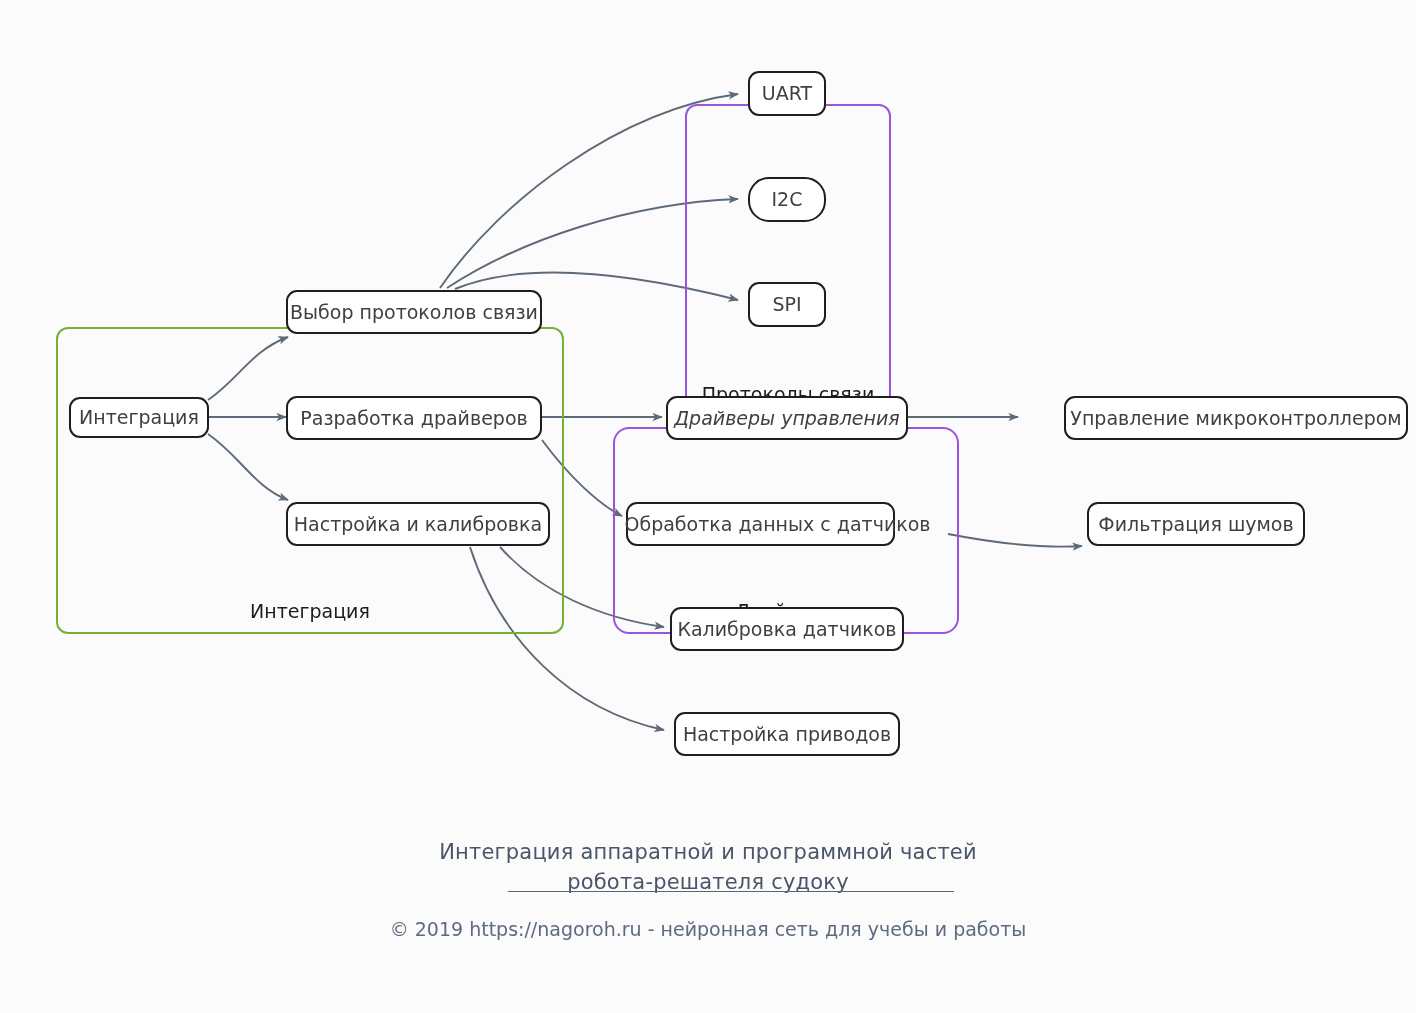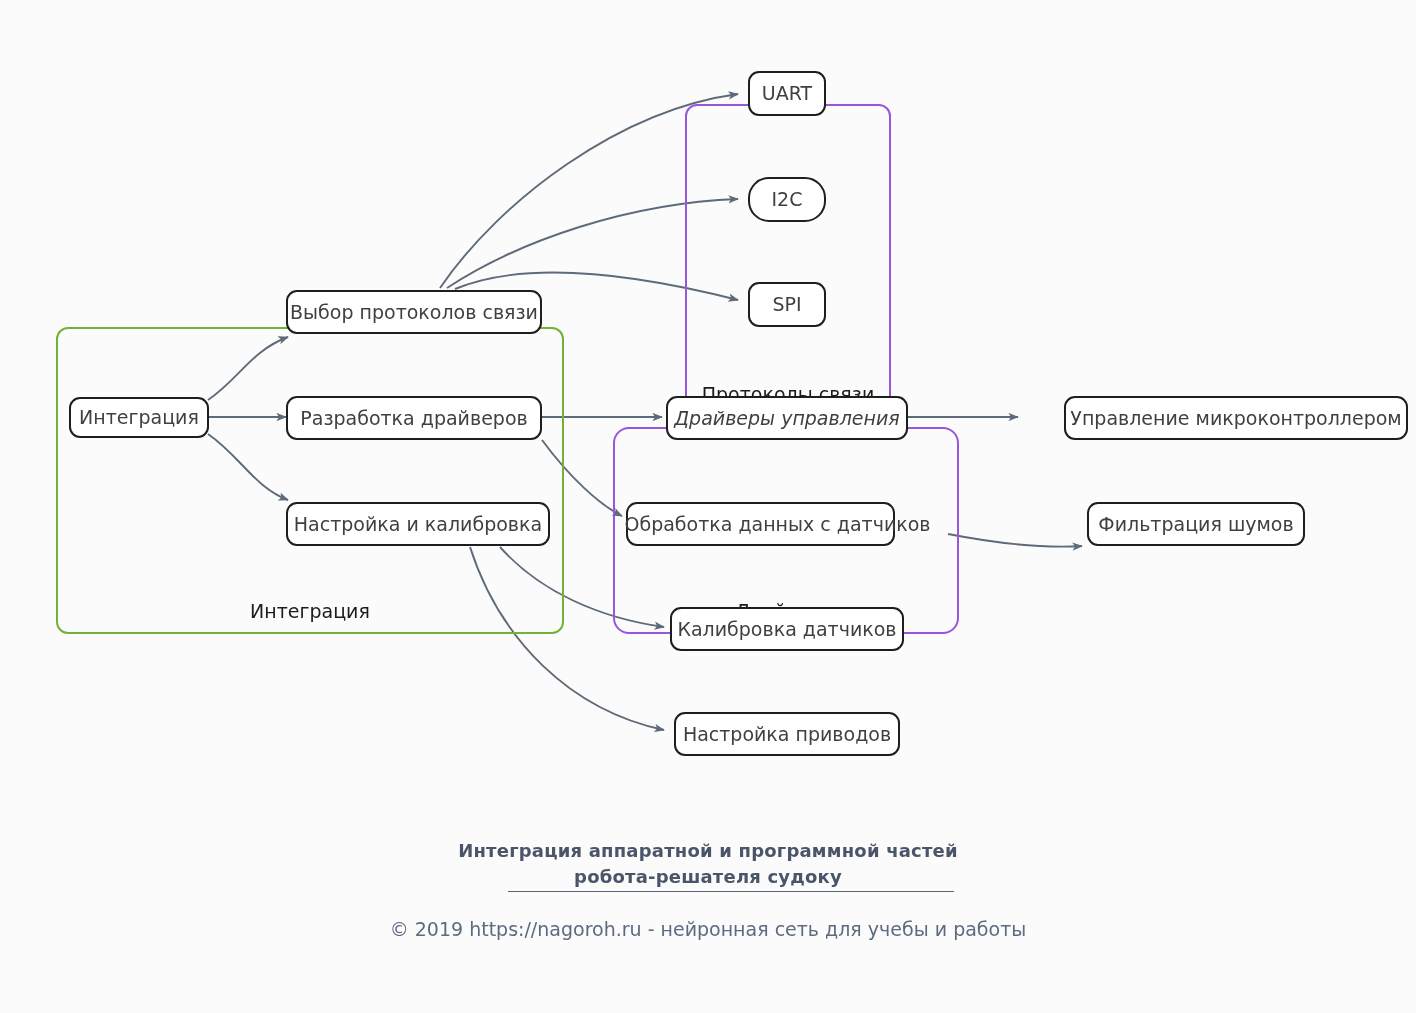--- a/index.html
+++ b/index.html
@@ -64,22 +64,22 @@
 
   
   .footer-block {
     position: absolute;
     left: 0;
     width: 1416px;
     text-align: center;
   }
   .footer-title {
     top: 838px;
-    font-size: 18px;
-    font-weight: bold;
+    font-size: 21px;
+    font-weight: normal;
     color: #4b5569;
     line-height: 1.42;
     letter-spacing: 0.2px;
   }
   .footer-rule {
     position: absolute;
     top: 891px;
     left: 508px;
     width: 446px;
     height: 0;

